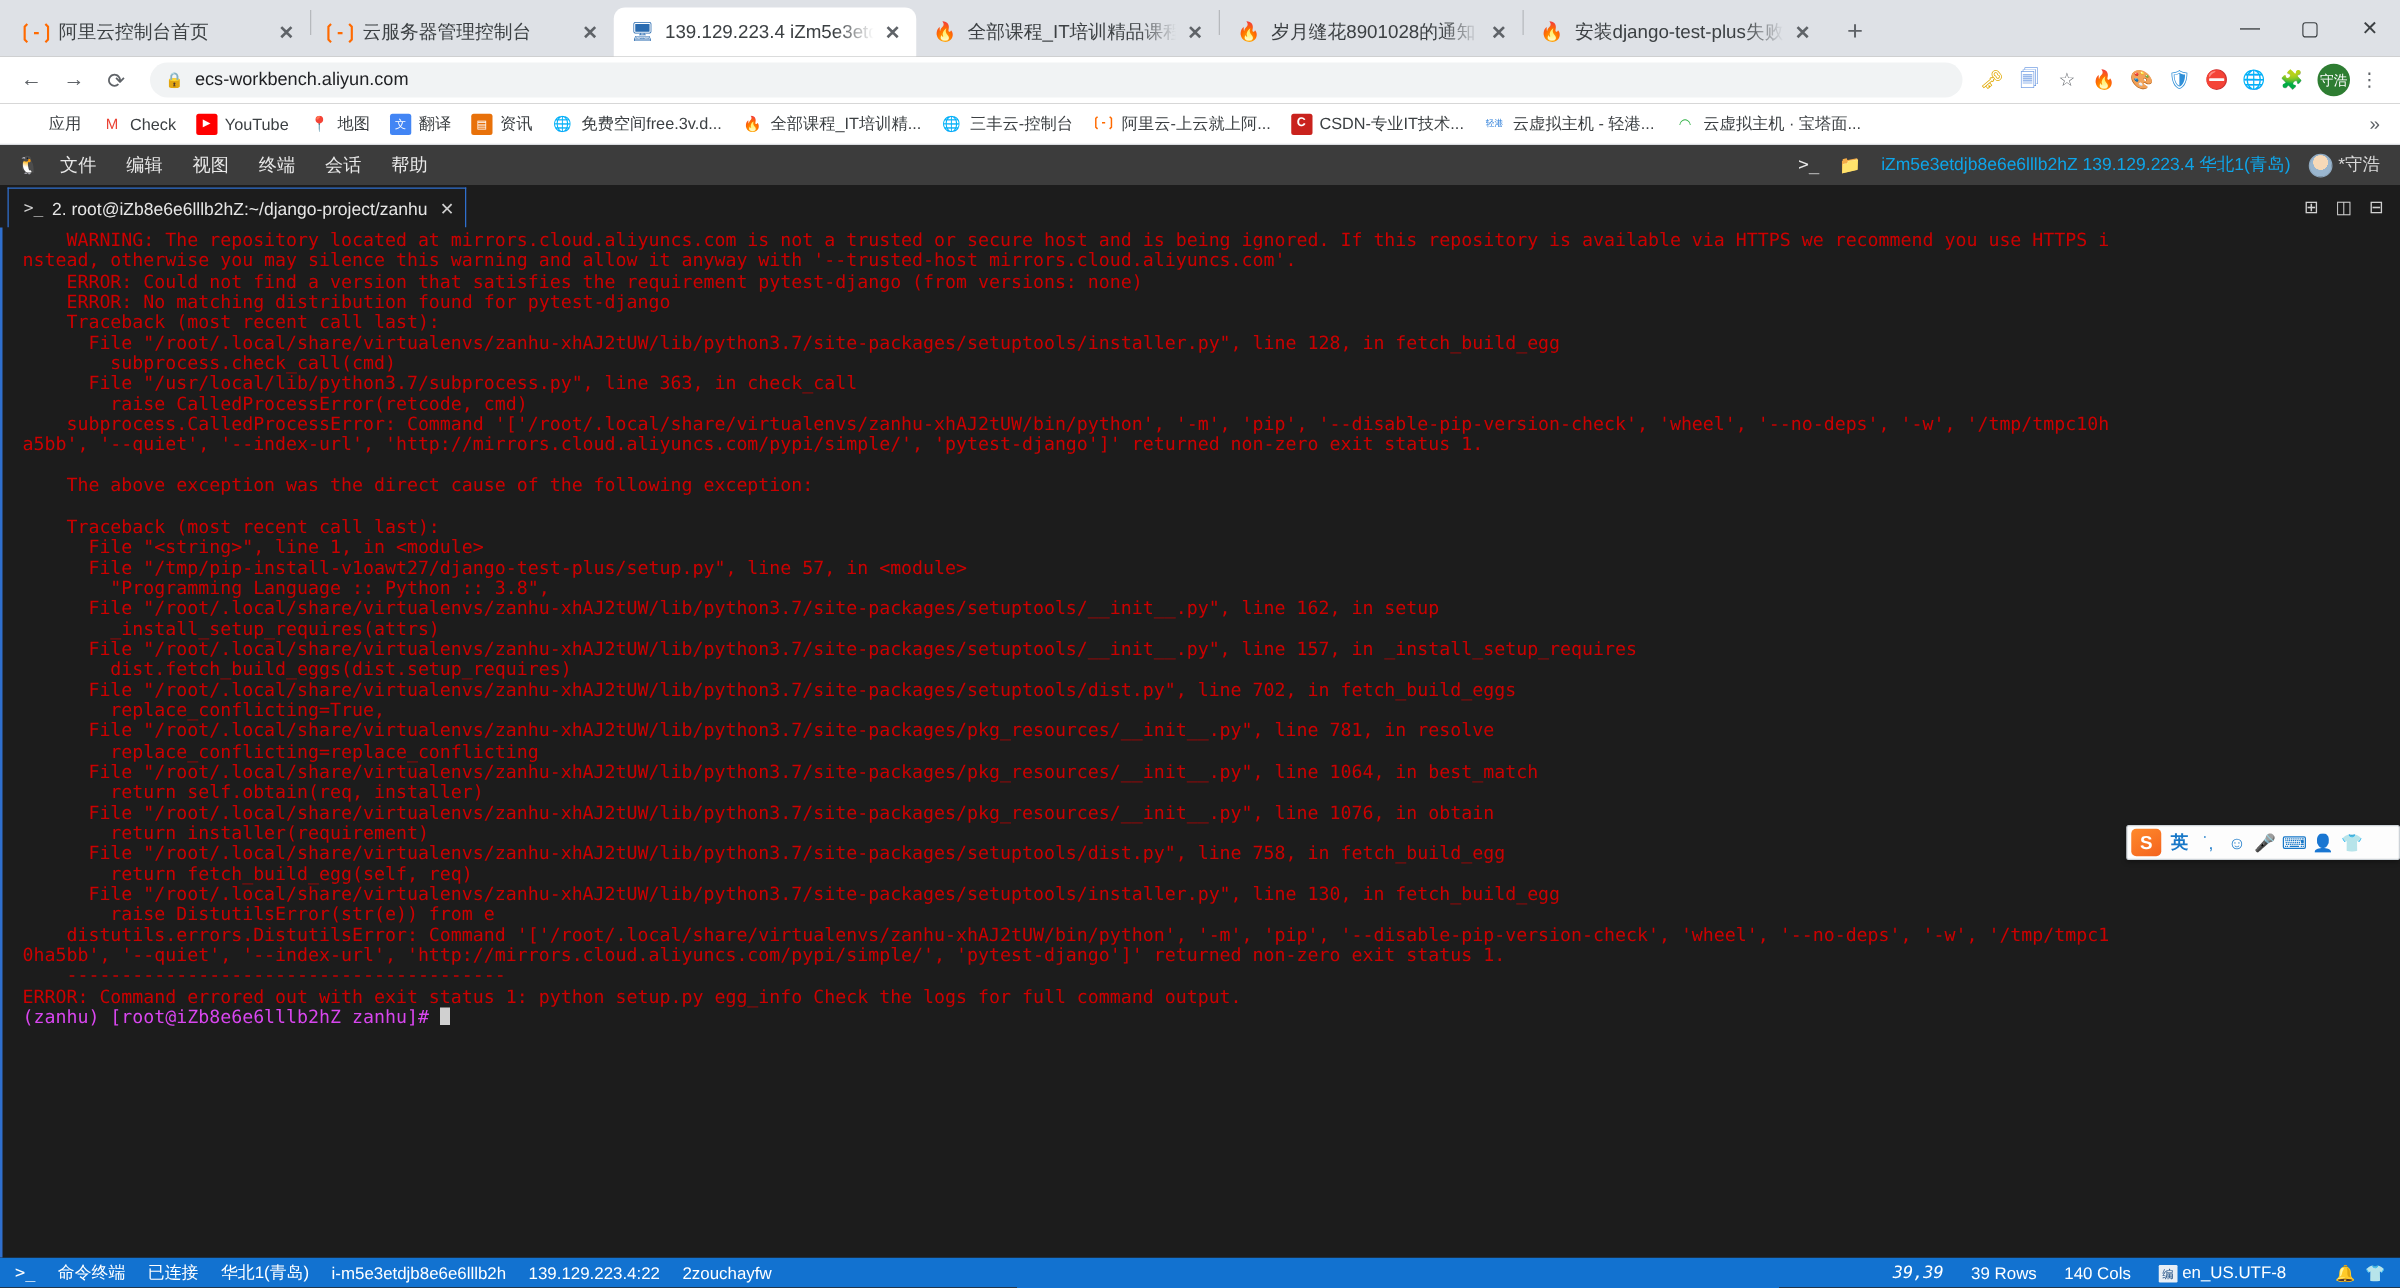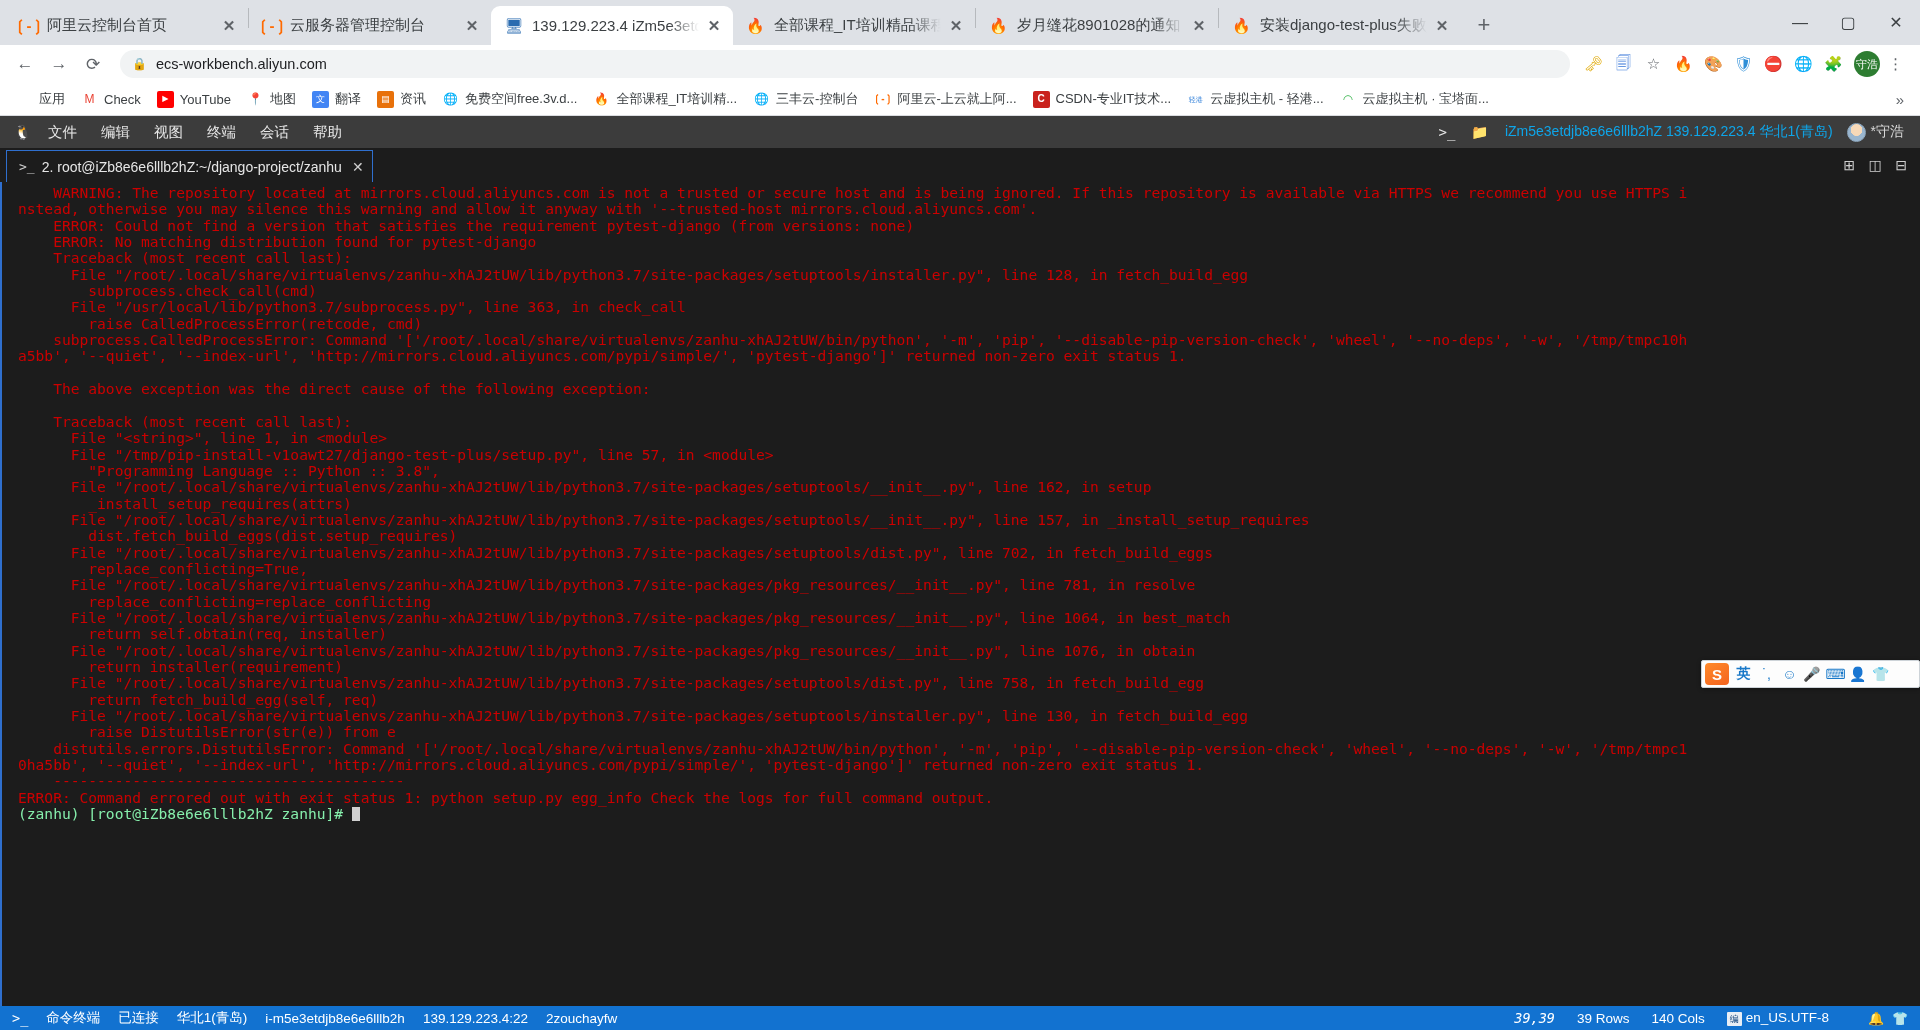--- a/index.html
+++ b/index.html
@@ -141,21 +141,21 @@
     flex: 1 1 auto; background: #1c1c1c; overflow: hidden;
     padding: 0 0 0 2px; position: relative;
     border-left: 2px solid #2f6fce;
   }
   .term-lines {
     font-family: "DejaVu Sans Mono", "Liberation Mono", monospace;
     font-size: 14.6px; line-height: 16.35px; color: #cc0000;
     white-space: pre; padding-top: 3px;
   }
   .term-lines .ln { height: 16.35px; margin-left: 14px; }
-  .prompt-line { color: #86efac; }
+  .prompt-line { color: #d946ef; }
   .term-cursor {
     display: inline-block; width: 8px; height: 14px; background: #d0d0d0;
     vertical-align: -2px;
   }
 
   
   .ime {
     position: absolute; right: 0px; top: 660px;
     height: 28px; background: #fdfdfd; border: 1px solid #cdd3d8;
     display: flex; align-items: center; padding: 0 3px; border-radius: 2px;

